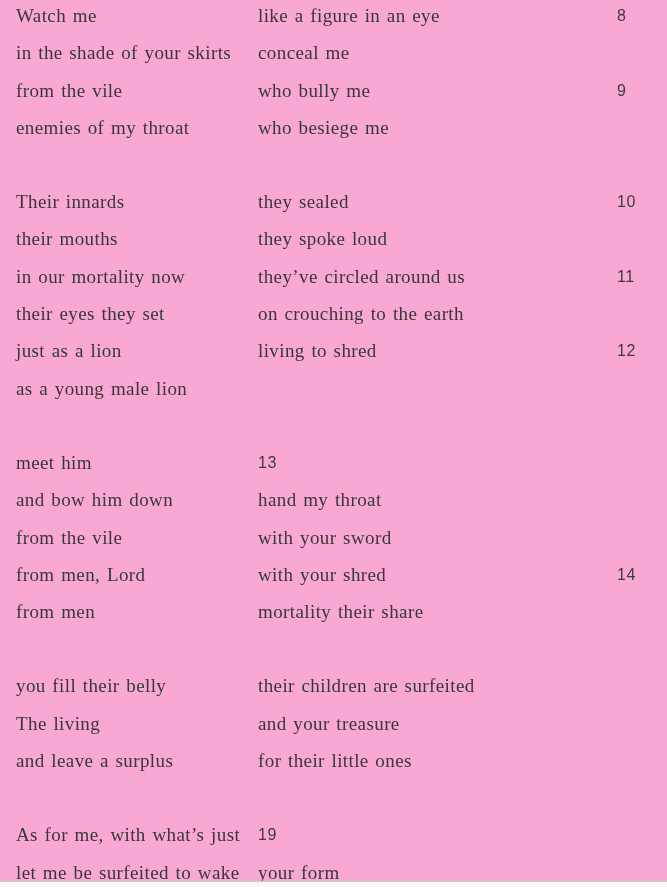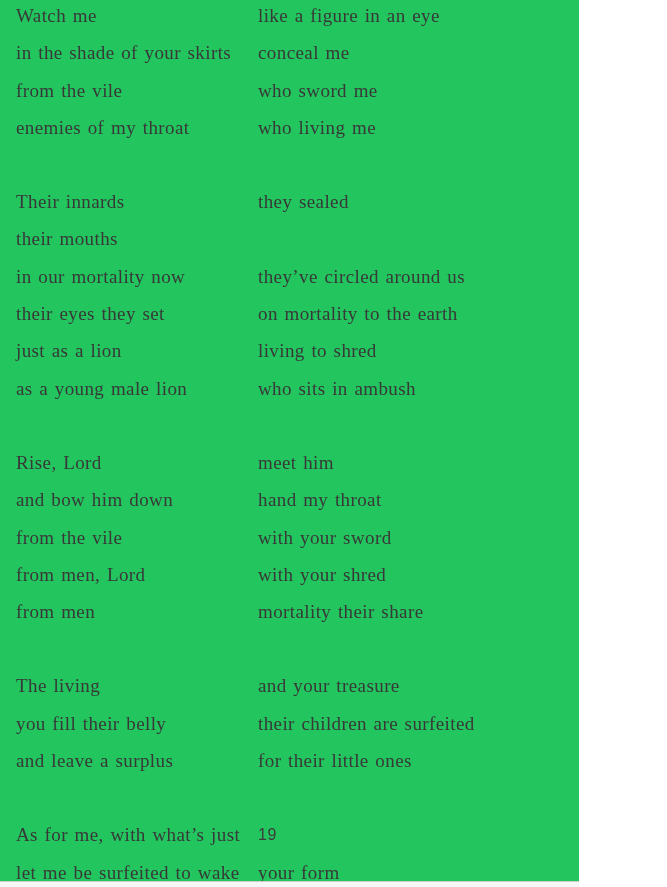--- a/index.html
+++ b/index.html
@@ -7,23 +7,23 @@
     width: 667px;
     height: 887px;
     overflow: hidden;
   }
   body {
     background: #ffffff;
     font-family: "Liberation Serif", serif;
   }
   .page {
     position: relative;
-    width: 579px;
+    width: 667px;
     height: 887px;
-    background: #22c55e;
+    background: #f9a8d4;
     overflow: hidden;
   }
   .poem {
     position: absolute;
     left: 16px;
     top: -3px;
     right: 0;
     color: #383838;
     font-size: 19px;
     letter-spacing: 0.4px;
@@ -66,63 +66,62 @@
           <span class="col-right">like a figure in an eye</span>
           <span class="col-verse">8</span>
         </div>
         <div class="line">
           <span class="col-left">in the shade of your skirts</span>
           <span class="col-right">conceal me</span>
           <span class="col-verse"></span>
         </div>
         <div class="line">
           <span class="col-left">from the vile</span>
-          <span class="col-right">who sword me</span>
+          <span class="col-right">who bully me</span>
           <span class="col-verse">9</span>
         </div>
         <div class="line">
           <span class="col-left">enemies of my throat</span>
-          <span class="col-right">who living me</span>
+          <span class="col-right">who besiege me</span>
           <span class="col-verse"></span>
         </div>
       </div>
       <div class="stanza">
         <div class="line">
           <span class="col-left">Their innards</span>
           <span class="col-right">they sealed</span>
           <span class="col-verse">10</span>
         </div>
         <div class="line">
           <span class="col-left">their mouths</span>
+          <span class="col-right">they spoke loud</span>
           <span class="col-verse"></span>
         </div>
         <div class="line">
           <span class="col-left">in our mortality now</span>
           <span class="col-right">they’ve circled around us</span>
           <span class="col-verse">11</span>
         </div>
         <div class="line">
           <span class="col-left">their eyes they set</span>
-          <span class="col-right">on mortality to the earth</span>
+          <span class="col-right">on crouching to the earth</span>
           <span class="col-verse"></span>
         </div>
         <div class="line">
           <span class="col-left">just as a lion</span>
           <span class="col-right">living to shred</span>
           <span class="col-verse">12</span>
         </div>
         <div class="line">
           <span class="col-left">as a young male lion</span>
-          <span class="col-right">who sits in ambush</span>
           <span class="col-verse"></span>
         </div>
       </div>
       <div class="stanza">
         <div class="line">
-          <span class="col-left">Rise, Lord</span>
           <span class="col-right">meet him</span>
           <span class="col-verse">13</span>
         </div>
         <div class="line">
           <span class="col-left">and bow him down</span>
           <span class="col-right">hand my throat</span>
           <span class="col-verse"></span>
         </div>
         <div class="line">
           <span class="col-left">from the vile</span>
@@ -135,27 +134,27 @@
           <span class="col-verse">14</span>
         </div>
         <div class="line">
           <span class="col-left">from men</span>
           <span class="col-right">mortality their share</span>
           <span class="col-verse"></span>
         </div>
       </div>
       <div class="stanza">
         <div class="line">
-          <span class="col-left">The living</span>
-          <span class="col-right">and your treasure</span>
+          <span class="col-left">you fill their belly</span>
+          <span class="col-right">their children are surfeited</span>
           <span class="col-verse"></span>
         </div>
         <div class="line">
-          <span class="col-left">you fill their belly</span>
-          <span class="col-right">their children are surfeited</span>
+          <span class="col-left">The living</span>
+          <span class="col-right">and your treasure</span>
           <span class="col-verse"></span>
         </div>
         <div class="line">
           <span class="col-left">and leave a surplus</span>
           <span class="col-right">for their little ones</span>
           <span class="col-verse"></span>
         </div>
       </div>
       <div class="stanza">
         <div class="line">

